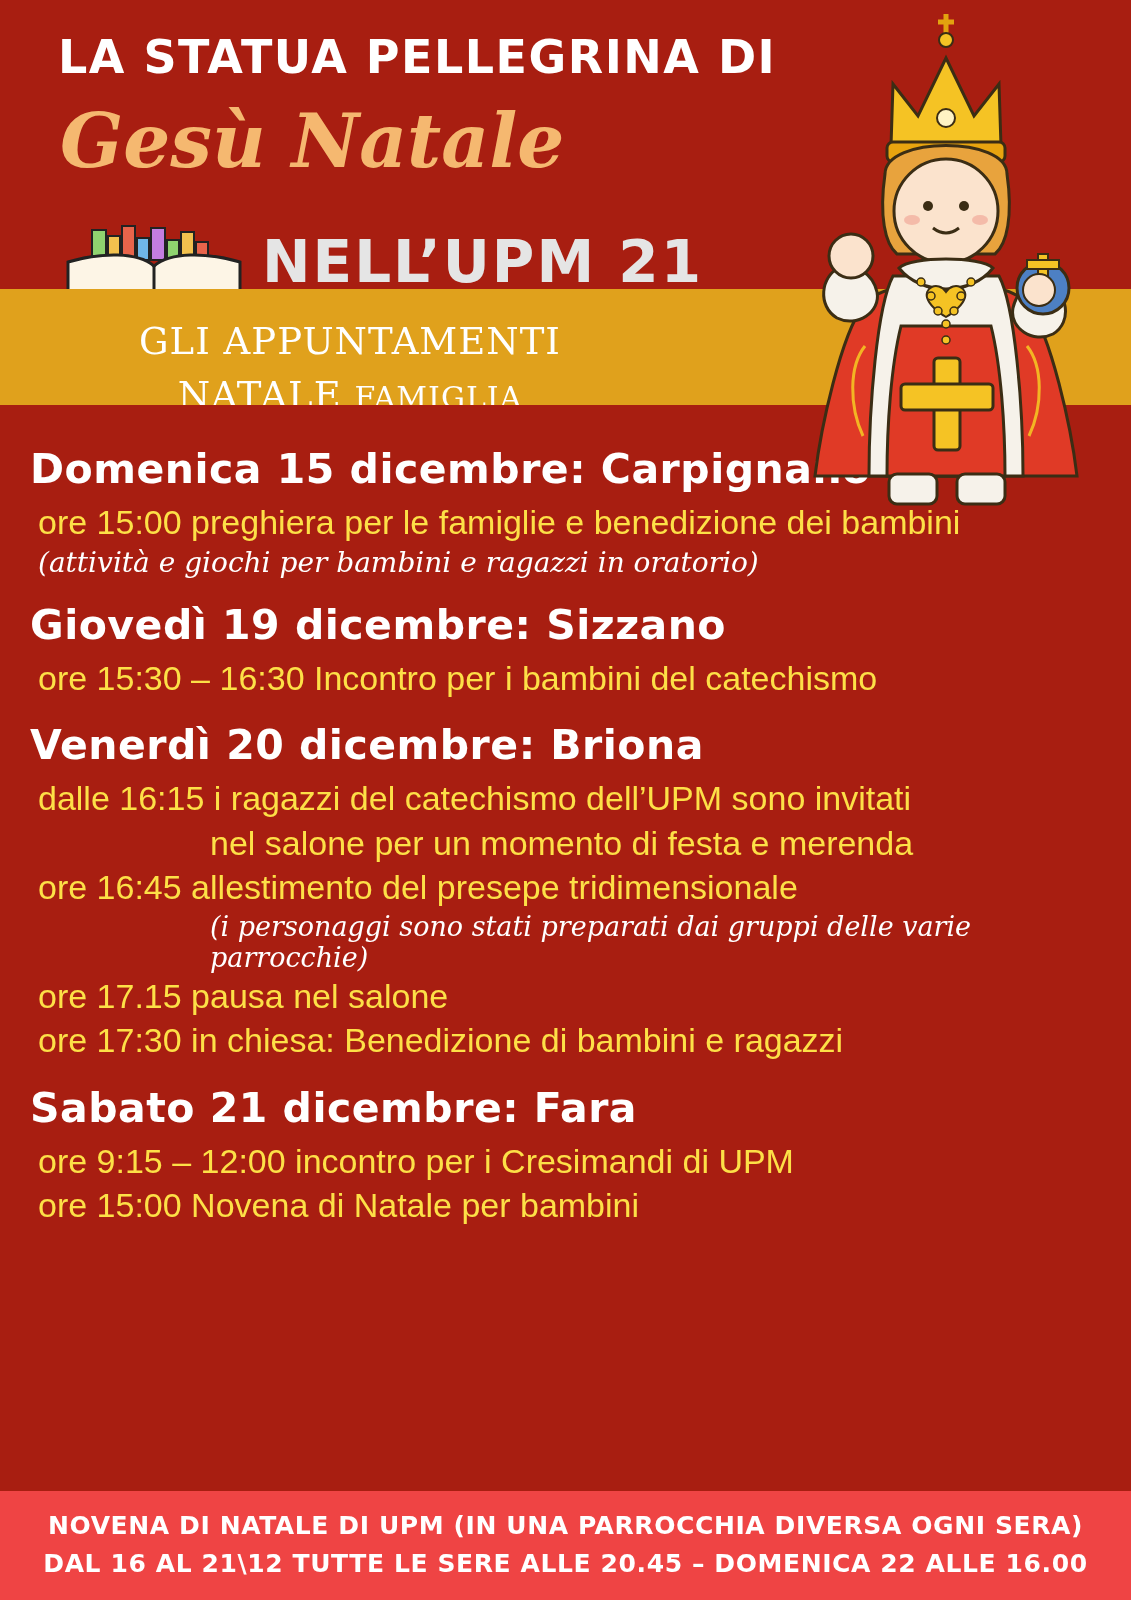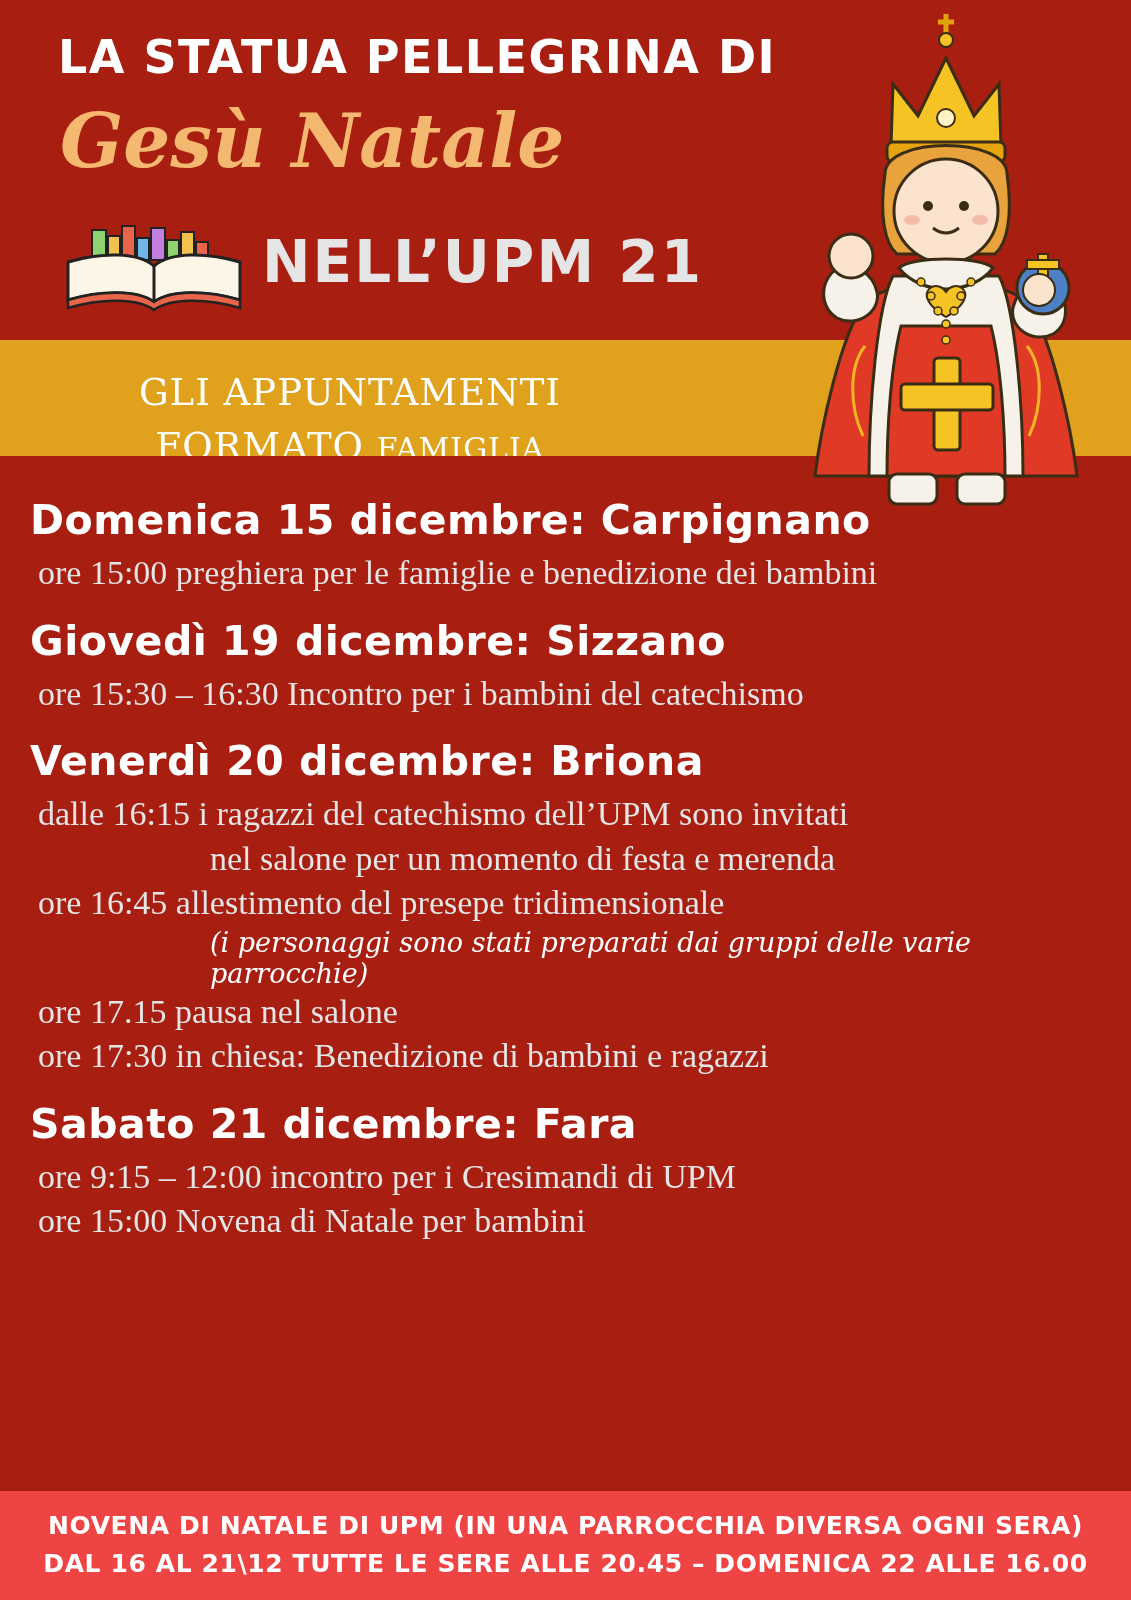--- a/index.html
+++ b/index.html
@@ -11,21 +11,21 @@
     height: 1600px;
     background: #a81e11;
     font-family: "Liberation Sans", sans-serif;
     overflow: hidden;
     position: relative;
   }
 
   
   .header {
     position: relative;
-    height: 340px;
+    height: 289px;
     background: #a81e11;
     overflow: hidden;
   }
   .title-line1 {
     position: absolute;
     left: 58px;
     top: 30px;
     color: #ffffff;
     font-family: "DejaVu Sans", sans-serif;
     font-weight: bold;
@@ -112,23 +112,23 @@
   }
   .ev-head {
     font-family: "DejaVu Sans", sans-serif;
     font-weight: bold;
     font-size: 41px;
     color: #ffffff;
     letter-spacing: 0.5px;
     margin: 22px 0 8px 30px;
   }
   .ev-line {
-    font-family: Liberation Serif, serif;
+    font-family: Liberation Sans, sans-serif;
     font-size: 34px;
-    color: #e5e5e5;
+    color: #fde047;
     margin: 2px 0 2px 38px;
     line-height: 1.25;
   }
   .ev-line.indent {
     margin-left: 210px;
   }
   .ev-note {
     font-family: "DejaVu Serif", serif;
     font-style: italic;
     font-size: 28px;
@@ -187,21 +187,21 @@
         <path d="M6,78 C40,68 76,68 92,80 C108,68 144,68 178,78 L178,86 C144,76 108,76 92,88 C76,76 40,76 6,86 Z" fill="#e8644b" stroke="#222" stroke-width="2.5"></path>
       </g>
     </svg>
 
     <div class="title-line3">NELL’UPM 21</div>
   </div>
 
   <div class="gold-band">
     <div class="gold-text">
       <span>GLI APPUNTAMENTI</span>
-      <span class="l2"><span>FORMATO </span><span class="big">FAMIGLIA</span></span>
+      <span class="l2"><span>NATALE </span><span class="big">FAMIGLIA</span></span>
     </div>
   </div>
 
   <svg class="statue" viewBox="0 0 330 545">
 
     <g>
       <path d="M165 8 l0 22 M157 16 l16 0" stroke="#e3a30f" stroke-width="5" fill="none"></path>
       <circle cx="165" cy="34" r="7" fill="#f5c324" stroke="#3b2d14" stroke-width="2"></circle>
       <path d="M110 140 L112 78 L137 110 L165 52 L193 110 L218 78 L220 140 Z" fill="#f5c324" stroke="#3b2d14" stroke-width="3"></path>
       <rect x="106" y="136" width="118" height="20" rx="6" fill="#e8a40f" stroke="#3b2d14" stroke-width="3"></rect>
@@ -262,20 +262,21 @@
       <path d="M246 340 C262 360 262 400 248 430"></path>
       <path d="M84 340 C68 360 68 400 82 430"></path>
     </g>
   </svg>
 
   <div class="content">
 
     <div class="event">
       <div class="ev-head">Domenica 15 dicembre: Carpignano</div>
       <div class="ev-line">ore 15:00 preghiera per le famiglie e benedizione dei bambini</div>
+      <div class="ev-note">(attività e giochi per bambini e ragazzi in oratorio)</div>
     </div>
 
     <div class="event">
       <div class="ev-head">Giovedì 19 dicembre: Sizzano</div>
       <div class="ev-line">ore 15:30 – 16:30 Incontro per i bambini del catechismo</div>
     </div>
 
     <div class="event">
       <div class="ev-head">Venerdì 20 dicembre: Briona</div>
       <div class="ev-line">dalle 16:15 i ragazzi del catechismo dell’UPM sono invitati</div>

